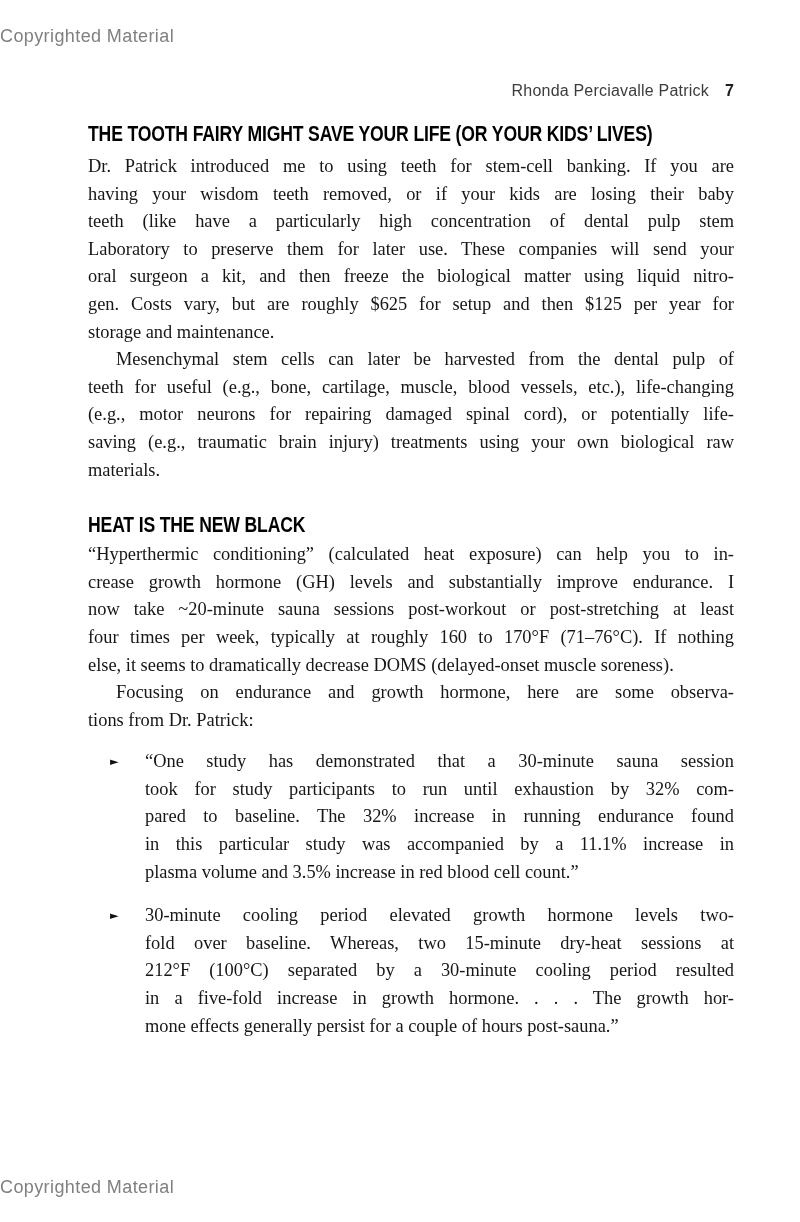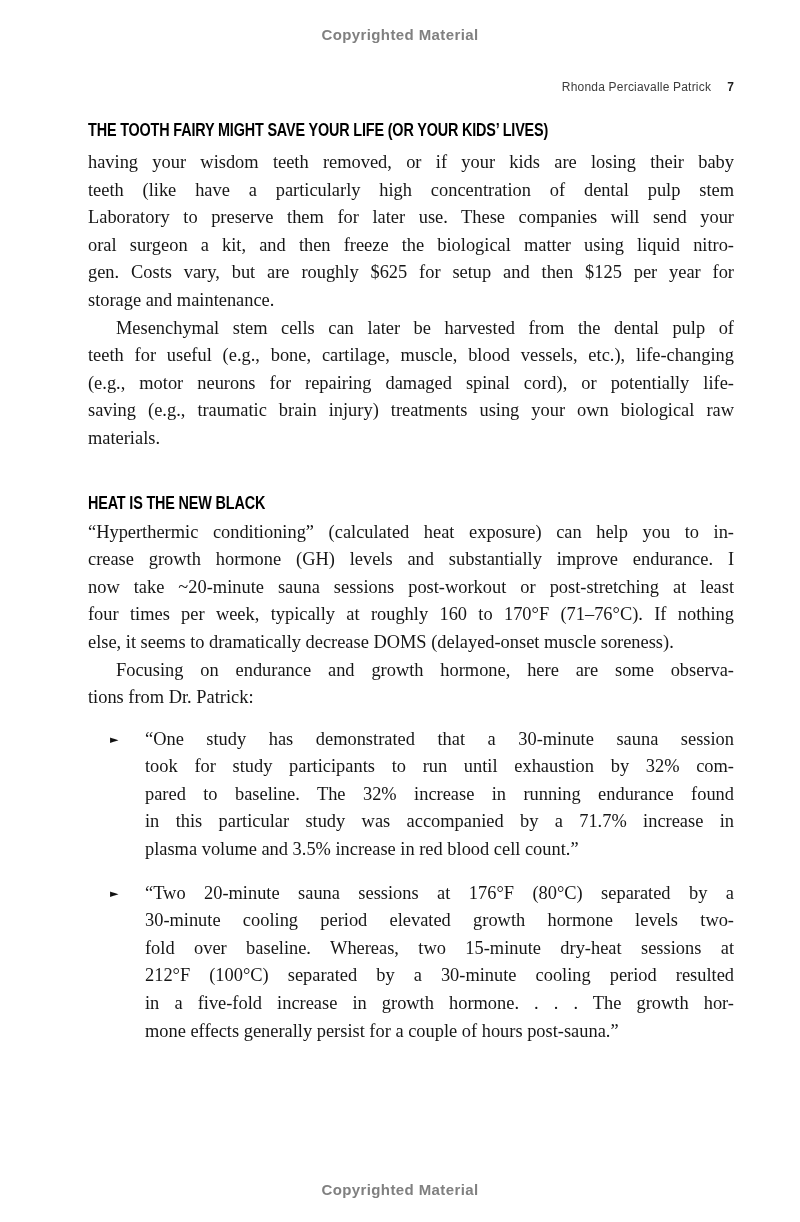--- a/index.html
+++ b/index.html
@@ -6,58 +6,58 @@
   .page {
     position: relative;
     width: 800px;
     height: 1222px;
     background: #ffffff;
     font-family: "Liberation Serif", serif;
     color: #161616;
     overflow: hidden;
   }
   .copyright {
-    text-align: center;
+    text-align: left;
     font-family: "Liberation Sans", sans-serif;
-    font-weight: 700;
-    font-size: 15px;
+    font-weight: 400;
+    font-size: 18px;
     letter-spacing: 0.4px;
     color: #808080;
   }
   .copyright.top { padding-top: 26px; }
   .copyright.bottom { position: absolute; left: 0; right: 0; bottom: 24px; }
 
   .content { margin: 0 66px 0 88px; }
 
   .running-header {
     margin-top: 34px;
     text-align: right;
     font-family: "Liberation Sans", sans-serif;
-    font-size: 12px;
+    font-size: 16px;
     color: #3c3c3c;
     letter-spacing: 0.2px;
     line-height: 20px;
   }
   .running-header .pagenum {
     font-weight: 700;
     color: #1e1e1e;
     margin-left: 16px;
   }
 
   h2 {
     margin: 0;
     font-family: "Liberation Sans", sans-serif;
     font-weight: 700;
-    font-size: 18px;
+    font-size: 22px;
     line-height: 26px;
     color: #000;
     white-space: nowrap;
   }
   h2.first  { margin-top: 20px; margin-bottom: 6px; }
-  h2.second { margin-top: 37px; margin-bottom: 3px; }
+  h2.second { margin-top: 28px; margin-bottom: 3px; }
   h2 .hd {
     display: inline-block;
     transform: scaleX(0.8);
     transform-origin: 0 50%;
     letter-spacing: -0.2px;
   }
 
   .para, .btext { font-size: 18.4px; }
   .line {
     line-height: 27.6px;
@@ -90,20 +90,21 @@
 
     <div class="running-header">
       <span>Rhonda Perciavalle Patrick</span><span class="pagenum">7</span>
     </div>
 
     <section>
       <h2 class="first">
         <span class="hd">THE TOOTH FAIRY MIGHT SAVE YOUR LIFE (OR YOUR KIDS’ LIVES)</span>
       </h2>
       <div class="para">
+          <div class="line" style="">Dr. Patrick introduced me to using teeth for stem-cell banking. If you are</div>
           <div class="line" style="">having your wisdom teeth removed, or if your kids are losing their baby</div>
           <div class="line" style="">teeth (like have a particularly high concentration of dental pulp stem</div>
           <div class="line" style="">Laboratory to preserve them for later use. These companies will send your</div>
           <div class="line" style="">oral surgeon a kit, and then freeze the biological matter using liquid nitro-</div>
           <div class="line" style="">gen. Costs vary, but are roughly $625 for setup and then $125 per year for</div>
           <div class="line last" style="">storage and maintenance.</div>
         </div>
       <div class="para">
           <div class="line indent" style="">Mesenchymal stem cells can later be harvested from the dental pulp of</div>
           <div class="line" style="">teeth for useful (e.g., bone, cartilage, muscle, blood vessels, etc.), life-changing</div>
@@ -129,28 +130,27 @@
           <div class="line last" style="">tions from Dr. Patrick:</div>
         </div>
 
       <div class="bullets">
         <div class="bullet">
           <span class="arrow">►</span>
           <div class="btext">
               <div class="line" style="">“One study has demonstrated that a 30-minute sauna session</div>
               <div class="line" style="">took for study participants to run until exhaustion by 32% com-</div>
               <div class="line" style="">pared to baseline. The 32% increase in running endurance found</div>
-              <div class="line" style="">in this particular study was accompanied by a 71.7% increase in</div>
+              <div class="line" style="">in this particular study was accompanied by a 11.1% increase in</div>
               <div class="line last" style="">plasma volume and 3.5% increase in red blood cell count.”</div>
             </div>
         </div>
         <div class="bullet">
           <span class="arrow">►</span>
           <div class="btext">
-              <div class="line" style="">“Two 20-minute sauna sessions at 176°F (80°C) separated by a</div>
               <div class="line" style="">30-minute cooling period elevated growth hormone levels two-</div>
               <div class="line" style="">fold over baseline. Whereas, two 15-minute dry-heat sessions at</div>
               <div class="line" style="">212°F (100°C) separated by a 30-minute cooling period resulted</div>
               <div class="line" style="">in a five-fold increase in growth hormone. . . . The growth hor-</div>
               <div class="line last" style="">mone effects generally persist for a couple of hours post-sauna.”</div>
             </div>
         </div>
       </div>
     </section>
 

